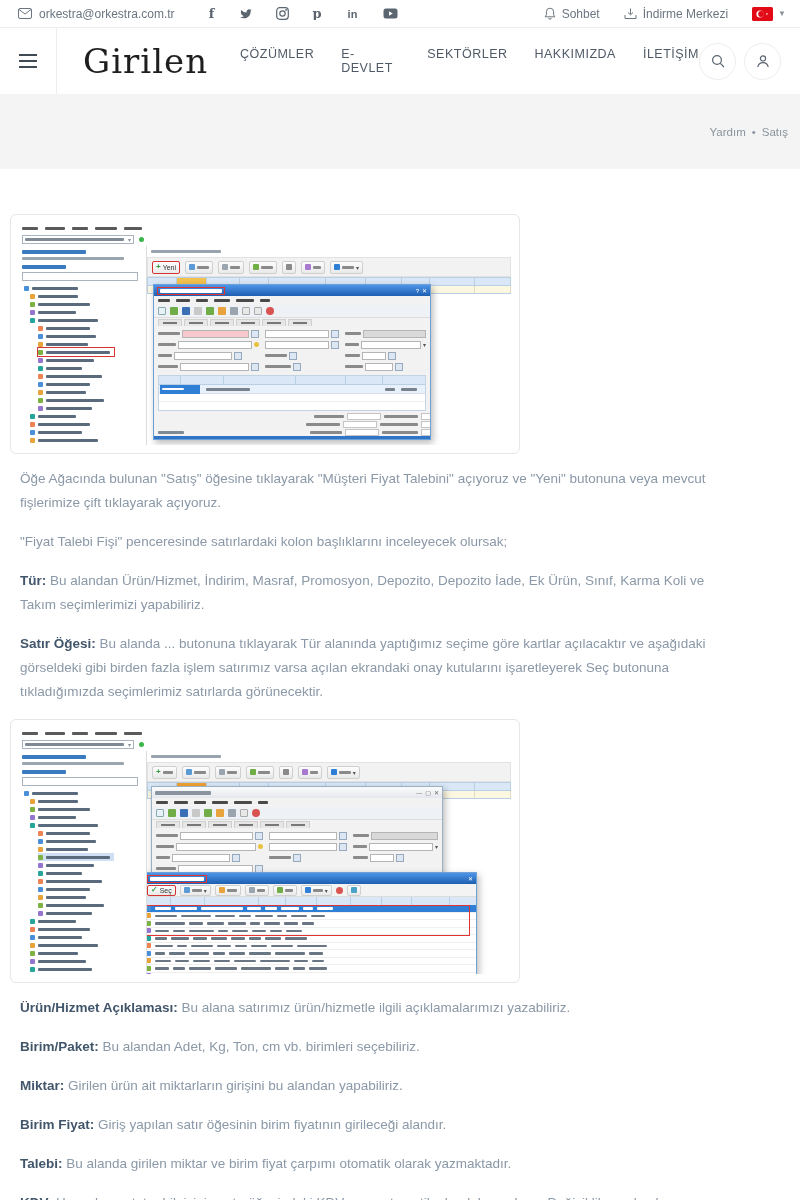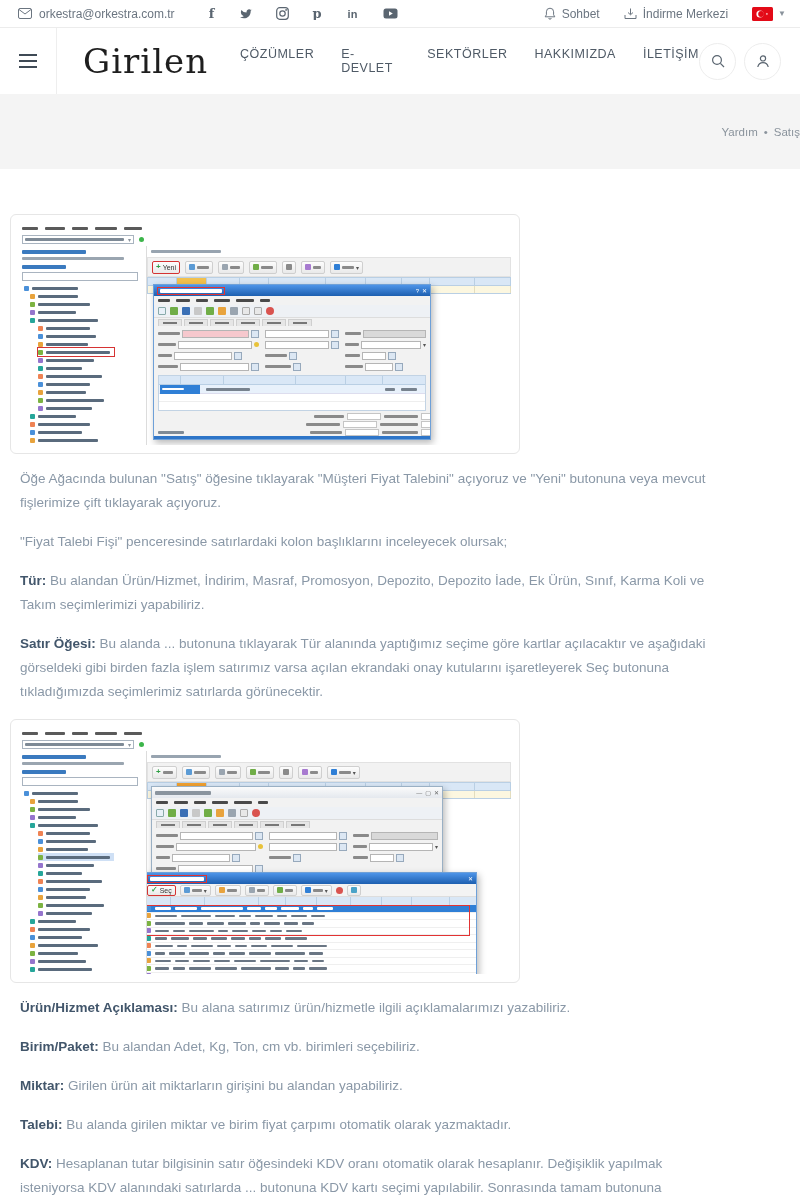--- a/index.html
+++ b/index.html
@@ -23,21 +23,21 @@
   .burger { padding:0 19px; display:flex; flex-direction:column; gap:4px; cursor:pointer; }
   .burger span { width:18px; height:2px; background:#3f4a55; }
   .hdr-div { width:1px; align-self:stretch; background:#eee; }
   .logo { margin-left:26px; font-family:"DejaVu Serif",serif; font-size:34px; color:#1e1e1e; letter-spacing:1px; }
   .nav { display:flex; gap:27px; margin-left:32px; }
   .nav-item { font-size:12.5px; letter-spacing:.5px; color:#4f5a66; cursor:pointer; }
   .hdr-icons { margin-left:auto; margin-right:19px; display:flex; gap:8px; }
   .icon-circle { width:37px; height:37px; border-radius:50%; border:1px solid #ededed; display:flex; align-items:center; justify-content:center; cursor:pointer; color:#5a6570; background:#fff; }
 
   
-  .band { height:75px; background:#f4f4f4; display:flex; align-items:center; justify-content:flex-end; }
+  .band { height:75px; background:#f4f4f4; display:flex; align-items:center; justify-content:flex-end; padding-right:12px; }
   .crumbs { font-size:11.5px; color:#8a939c; display:flex; gap:6px; align-items:center; }
 
   
   .content { padding:45px 20px 0 10px; }
   .para { font-size:13.5px; line-height:24px; color:#8a98a7; max-width:705px; margin:0 0 15px 10px; }
   .lead { color:#42566b; font-weight:bold; }
 
   
   .shot { width:510px; border:1px solid #e6e6e6; border-radius:6px; background:#fff; padding:8px; margin:0 0 13px 0; }
   .mock { position:relative; background:#fff; overflow:hidden; font-size:5px; }
@@ -1031,17 +1031,18 @@
               <div class="redbox"></div>
             </div>
           </div>
         </div>
       </div>
     </div>
 
     <p class="para"><b class="lead">Ürün/Hizmet Açıklaması:</b> <span>Bu alana satırımız ürün/hizmetle ilgili açıklamalarımızı yazabiliriz.</span></p>
     <p class="para"><b class="lead">Birim/Paket:</b> <span>Bu alandan Adet, Kg, Ton, cm vb. birimleri seçebiliriz.</span></p>
     <p class="para"><b class="lead">Miktar:</b> <span>Girilen ürün ait miktarların girişini bu alandan yapabiliriz.</span></p>
+    <p class="para"><b class="lead">Birim Fiyat:</b> <span>Giriş yapılan satır öğesinin birim fiyatının girileceği alandır.</span></p>
     <p class="para"><b class="lead">Talebi:</b> <span>Bu alanda girilen miktar ve birim fiyat çarpımı otomatik olarak yazmaktadır.</span></p>
     <p class="para"><b class="lead">KDV:</b> <span>Hesaplanan tutar bilgisinin satır öğesindeki KDV oranı otomatik olarak hesaplanır. Değişiklik yapılmak isteniyorsa KDV alanındaki satırlarda ... butonuna KDV kartı seçimi yapılabilir. Sonrasında tamam butonuna tıklandığında yeniden otomatik hesaplanır. Ayrıca KDV Muafiyet varsa yine bu alandan seçebiliriz.</span></p>
 
   </div>
 </div>
 
 </body></html>

